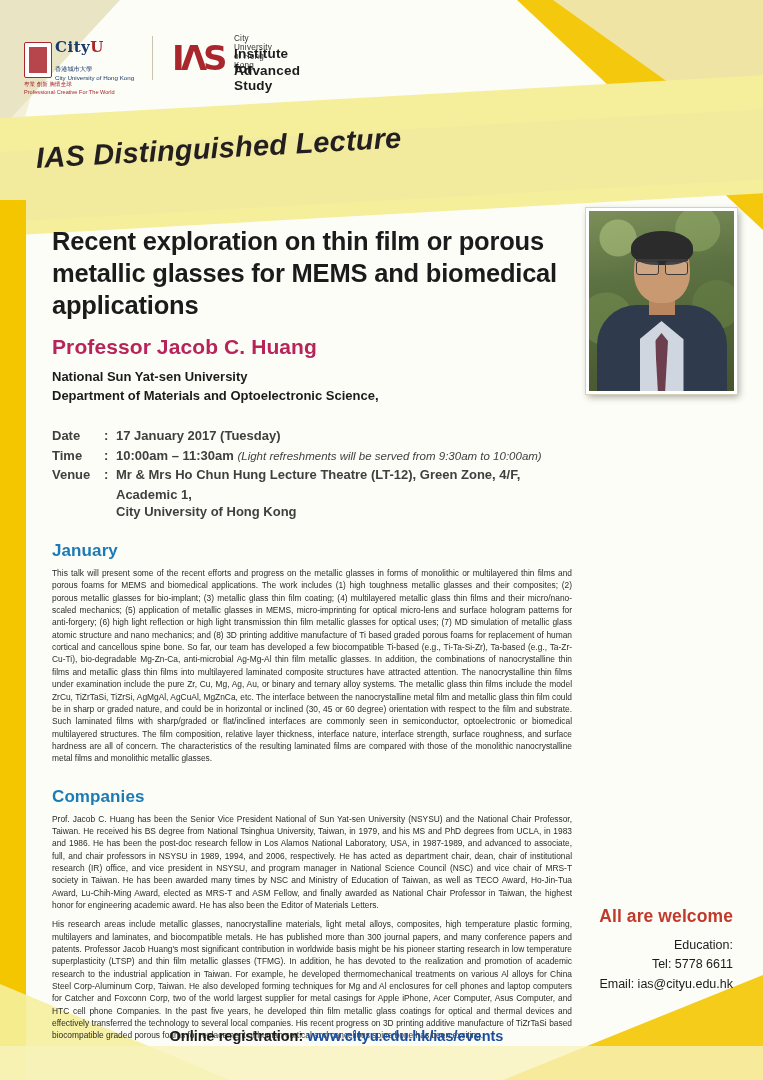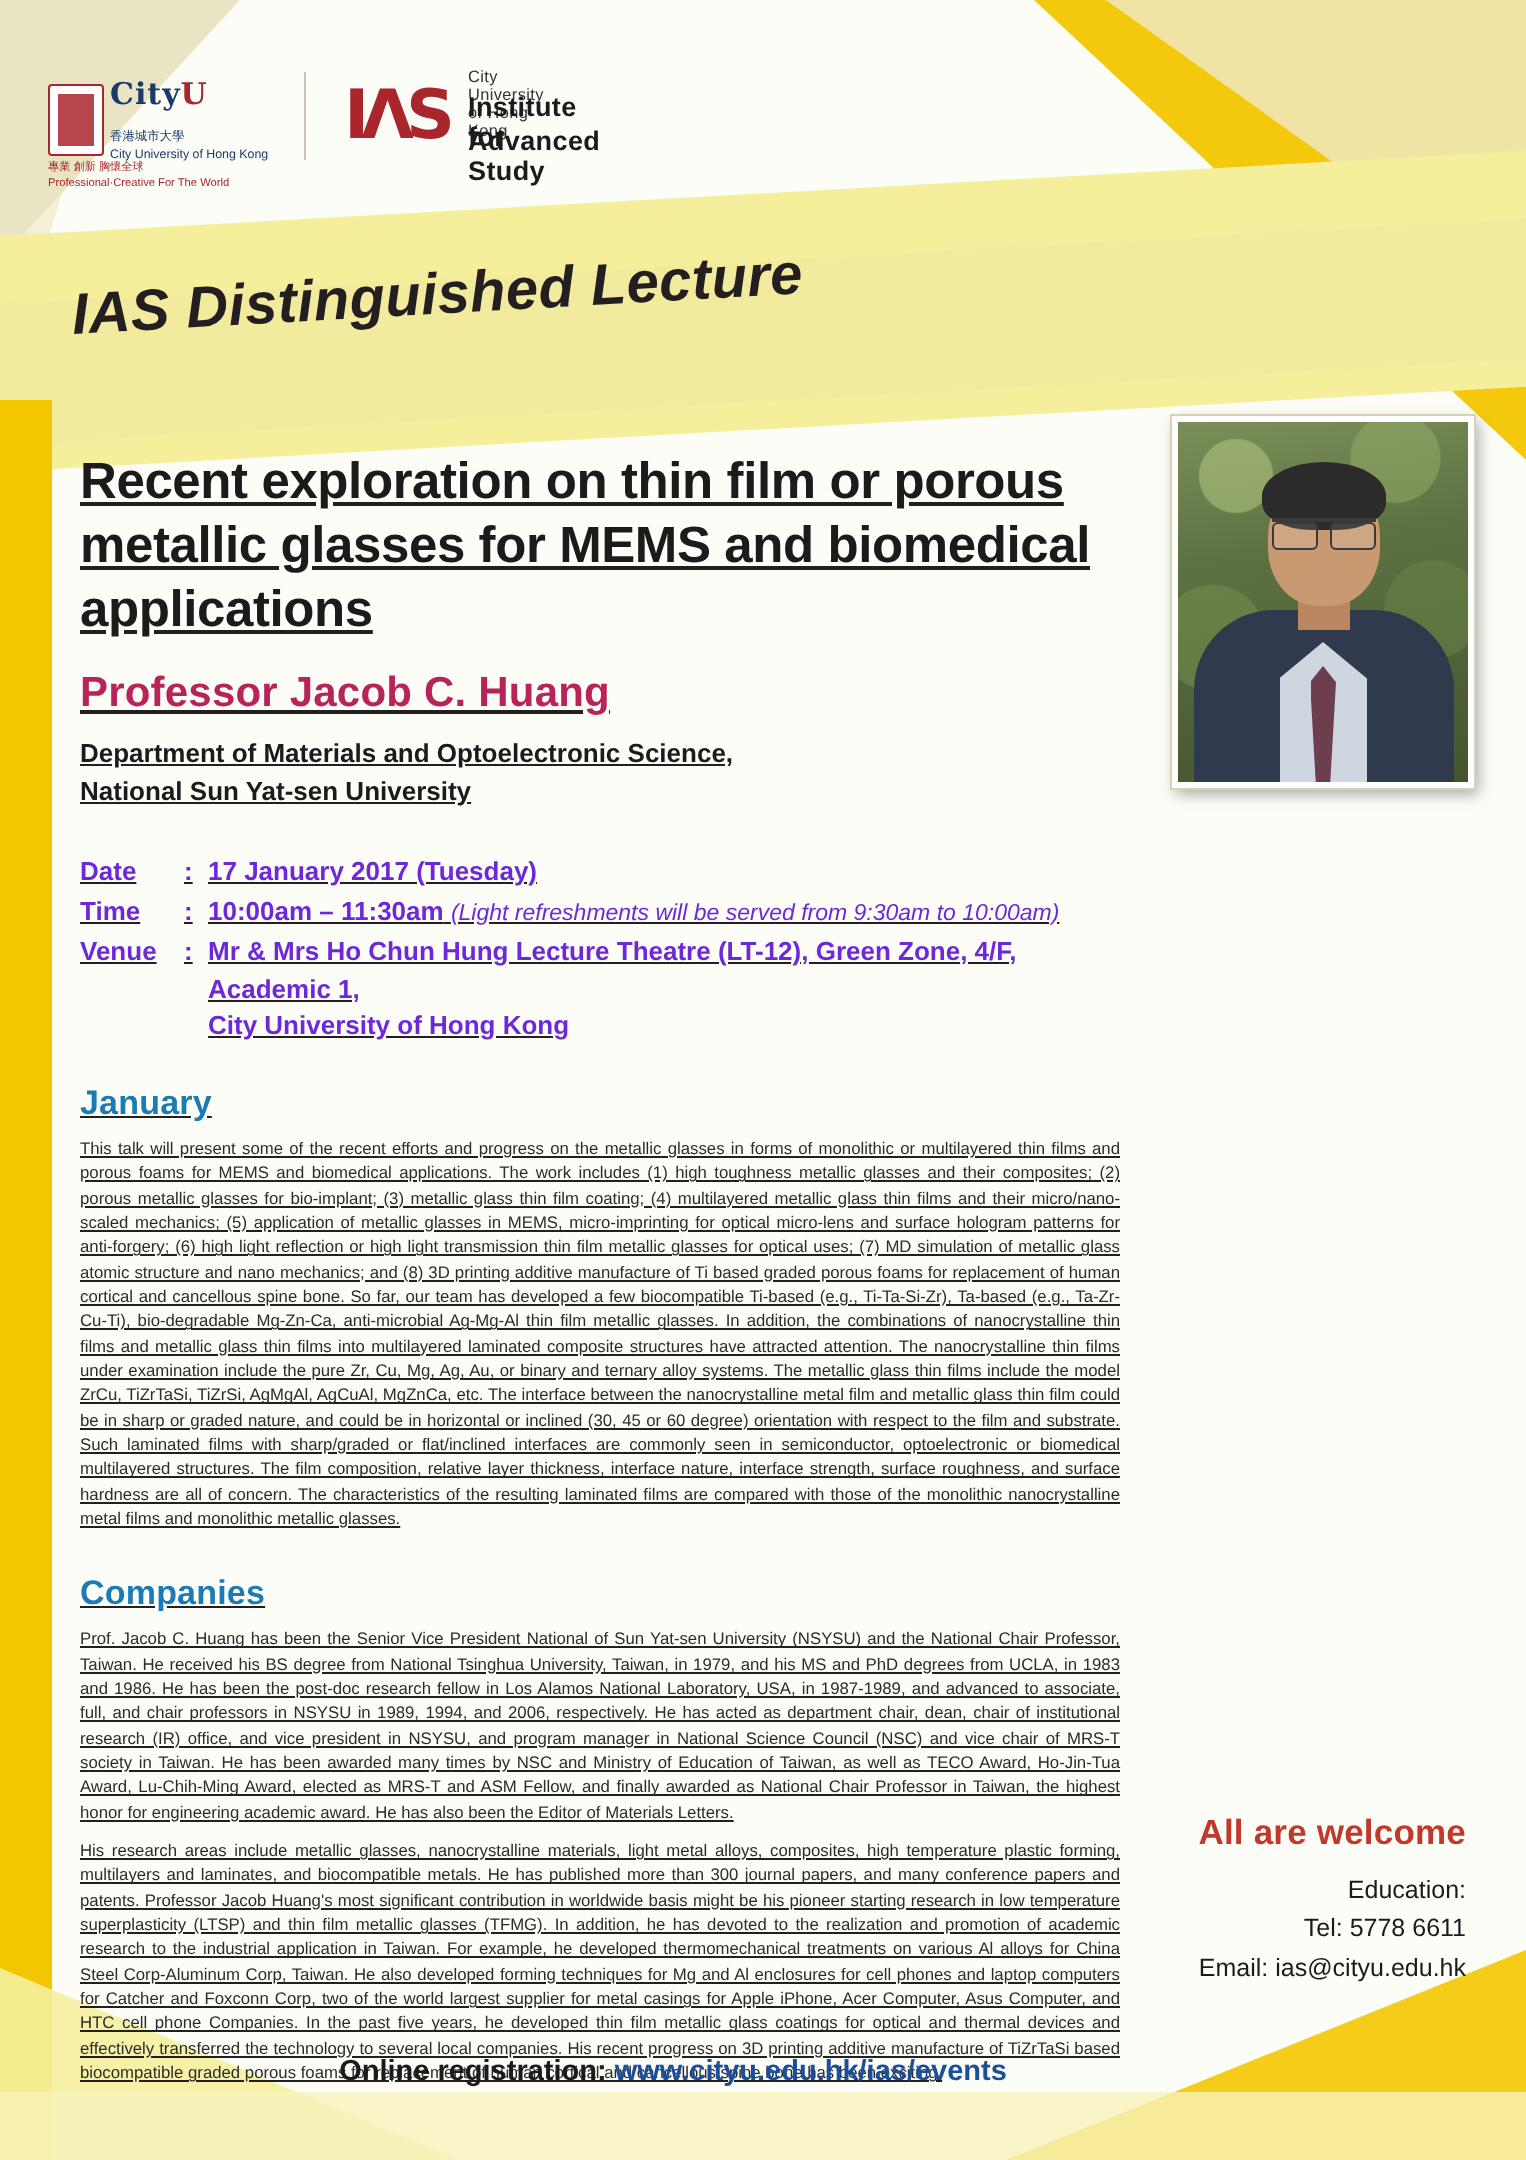--- a/index.html
+++ b/index.html
@@ -188,33 +188,33 @@
     position:absolute;left:50%;bottom:0;transform:translateX(-50%);
     width:13px;height:58px;background:#6d3f4e;
     clip-path:polygon(50% 0,100% 14%,78% 100%,22% 100%,0 14%);
   }
   .photo .neck{
     position:absolute;left:50%;top:82px;transform:translateX(-50%);
     width:26px;height:22px;background:#b9865f;
   }
 
   
-  .content{position:absolute;left:40px;top:225px;width:520px;z-index:8;text-decoration:underline;}
+  .content{position:absolute;left:52px;top:225px;width:520px;z-index:8;}
   .title{
     font-size:25.5px;line-height:1.26;font-weight:bold;color:#1b1b1b;
     letter-spacing:-.2px;
   }
   .speaker{
     margin-top:14px;
     font-size:21px;font-weight:bold;color:#b8235a;letter-spacing:.1px;
   }
   .affil{
     margin-top:9px;font-size:13px;font-weight:bold;color:#1b1b1b;line-height:1.45;
   }
-  .details{margin-top:20px;font-size:13px;color:#6d28d9;}
+  .details{margin-top:20px;font-size:13px;color:#404040;}
   .drow{display:flex;line-height:1.5;}
   .dlabel{width:52px;font-weight:bold;flex:0 0 52px;}
   .dcolon{width:12px;flex:0 0 12px;font-weight:bold;}
   .dval{font-weight:bold;}
   .dval .light{font-weight:normal;font-style:italic;font-size:11.5px;}
   .dval .cont{font-weight:bold;}
   .venue-2nd{margin-left:64px;font-weight:bold;}
 
   .sec{margin-top:22px;}
   .sec h2{
@@ -293,22 +293,22 @@
     <div class="neck"></div>
     <div class="head"></div>
     <div class="hair"></div>
     <div class="glasses"></div>
   </div>
 
   <div class="content">
     <div class="title">Recent exploration on thin film or porous metallic glasses for MEMS and biomedical applications</div>
     <div class="speaker">Professor Jacob C. Huang</div>
     <div class="affil">
+      <div>National Sun Yat-sen University</div>
       <div>Department of Materials and Optoelectronic Science,</div>
-      <div>National Sun Yat-sen University</div>
     </div>
 
     <div class="details">
       <div class="drow">
         <span class="dlabel">Date</span>
         <span class="dcolon">:</span>
         <span class="dval">17 January 2017 (Tuesday)</span>
       </div>
       <div class="drow">
         <span class="dlabel">Time</span>

